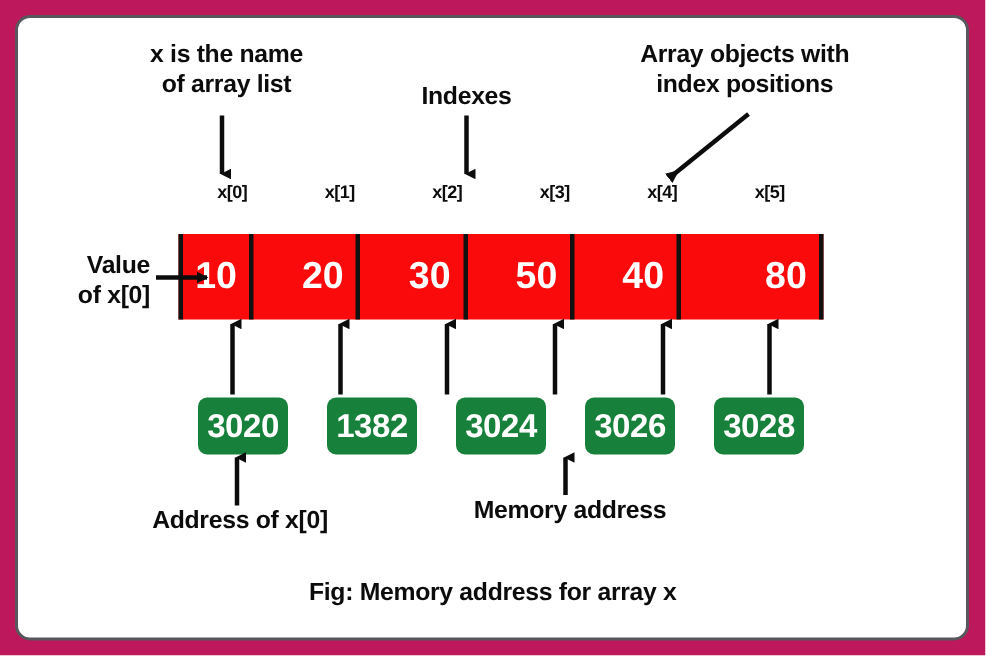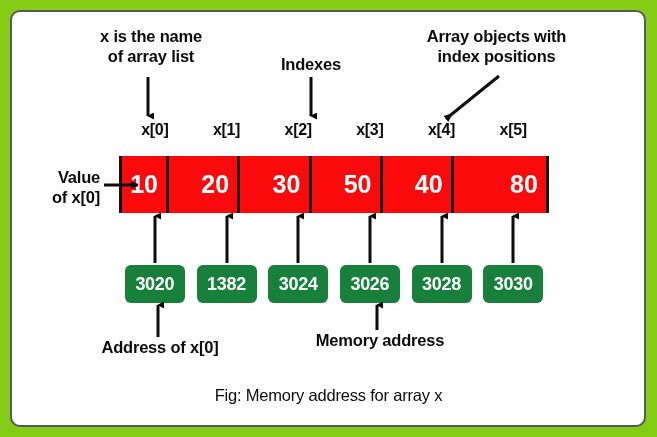--- a/index.html
+++ b/index.html
@@ -8,21 +8,21 @@
     width: 657px;
     height: 437px;
     background: #ffffff;
     font-family: "Liberation Sans", "DejaVu Sans", sans-serif;
   }
 
   #diagram-root {
     position: relative;
     width: 657px;
     height: 437px;
-    background: #84cc16;
+    background: #be185d;
     overflow: hidden;
   }
 
   
   .frame {
     position: absolute;
     left: 10px;
     top: 10px;
     width: 636px;
     height: 417px;
@@ -49,21 +49,21 @@
     position: absolute;
     left: 119px;
     top: 121px;
     width: 430px;
     height: 24px;
     display: flex;
   }
   .index-cell {
     flex: 1 1 0;
     text-align: center;
-    font-size: 16px;
+    font-size: 12px;
     font-weight: bold;
     color: #0c0c0c;
     letter-spacing: -0.3px;
   }
 
   
   .array-bar {
     position: absolute;
     left: 119px;
     top: 156px;
@@ -111,21 +111,21 @@
     width: 60px;
     height: 38px;
     background: #17803a;
     border-radius: 6px;
     display: flex;
     align-items: center;
     justify-content: center;
   }
   .addr-box-value {
     color: #ffffff;
-    font-size: 18px;
+    font-size: 22px;
     font-weight: bold;
     letter-spacing: -0.3px;
     line-height: 1;
   }
 
   
   .arrow-layer {
     position: absolute;
     left: 0; top: 0;
     width: 657px; height: 437px;
@@ -133,21 +133,21 @@
   }
 
   
   .caption {
     position: absolute;
     left: 0;
     top: 386px;
     width: 657px;
     text-align: center;
     font-size: 16.5px;
-    font-weight: normal;
+    font-weight: bold;
     color: #0c0c0c;
     letter-spacing: -0.2px;
   }
 </style>
 </head>
 <body>
 
 <div id="diagram-root">
 
   <div class="frame"></div>
@@ -212,25 +212,20 @@
     <div class="addr-slot">
       <div class="addr-box">
         <span class="addr-box-value">3026</span>
       </div>
     </div>
     <div class="addr-slot">
       <div class="addr-box">
         <span class="addr-box-value">3028</span>
       </div>
     </div>
-    <div class="addr-slot">
-      <div class="addr-box">
-        <span class="addr-box-value">3030</span>
-      </div>
-    </div>
   </div>
 
   <div class="label label-lg" style="left:62px; top:337px; width:196px;text-align:center;">Address of x[0]</div>
 
   <div class="label label-lg" style="left:300px; top:330px; width:160px;">Memory address</div>
 
   <div class="caption">Fig: Memory address for array x</div>
 
   <svg class="arrow-layer" width="657" height="437" viewBox="0 0 657 437" xmlns="http://www.w3.org/2000/svg">
     <defs>

